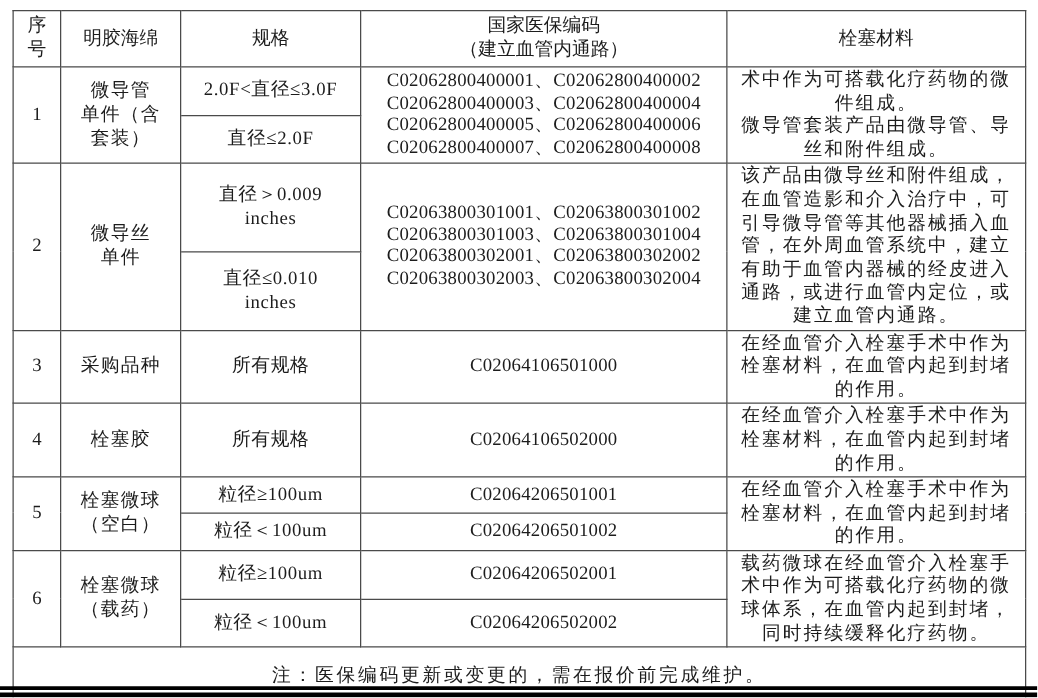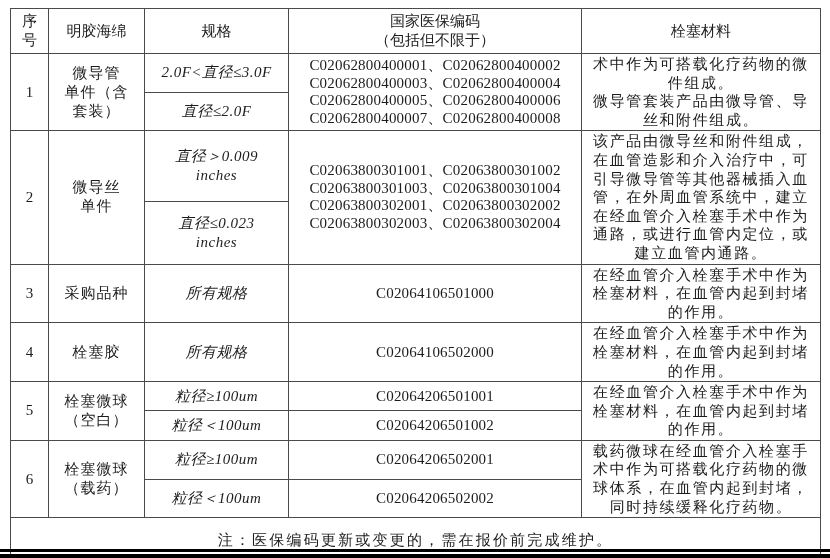--- a/index.html
+++ b/index.html
@@ -31,21 +31,21 @@
   td.codes{line-height:17.5px;letter-spacing:0.2px;}
   td.code-single{letter-spacing:0.2px;}
   td.req{
     text-align:left;
     vertical-align:middle;
     line-height:18.6px;
     letter-spacing:1.6px;
     padding:2px 4px 2px 5px;
   }
   td.variety{line-height:19px;letter-spacing:1px;}
-  td.spec{letter-spacing:0.5px;line-height:19px;font-style:italic;}
+  td.spec{letter-spacing:0.5px;line-height:19px;}
   td.note-cell{
     text-align:left;
     padding-left:10px;
     letter-spacing:2.2px;
     font-weight:bold;
   }
   tr.tr-head{height:45px;}
   tr.tr-r1a{height:34px;}
   tr.tr-r1b{height:34px;}
   tr.tr-r2a{height:69px;}
@@ -74,21 +74,21 @@
       <col style="width:239px">
     </colgroup>
 
     <tbody>
         <tr class="tr-head">
       <th class="hdr pre">序
 号</th>
       <th class="hdr">明胶海绵</th>
       <th class="hdr">规格</th>
       <th class="hdr pre">国家医保编码
-（包括但不限于）</th>
+（建立血管内通路）</th>
       <th class="hdr">栓塞材料</th>
     </tr>
 
     <tr class="tr-r1a">
       <td rowspan="2">1</td>
       <td rowspan="2" class="variety pre">微导管
 单件（含
 套装）</td>
       <td class="spec">2.0F&lt;直径≤3.0F</td>
       <td rowspan="2" class="codes pre">C02062800400001、C02062800400002
@@ -111,26 +111,26 @@
       <td class="spec pre">直径＞0.009
 inches</td>
       <td rowspan="2" class="codes pre">C02063800301001、C02063800301002
 C02063800301003、C02063800301004
 C02063800302001、C02063800302002
 C02063800302003、C02063800302004</td>
       <td rowspan="2" class="req pre">该产品由微导丝和附件组成，
 在血管造影和介入治疗中，可
 引导微导管等其他器械插入血
 管，在外周血管系统中，建立
-在经血管介入栓塞手术中作为
+有助于血管内器械的经皮进入
 通路，或进行血管内定位，或
 建立血管内通路。</td>
     </tr>
     <tr class="tr-r2b">
-      <td class="spec pre">直径≤0.023
+      <td class="spec pre">直径≤0.010
 inches</td>
     </tr>
 
     <tr class="tr-r3">
       <td>3</td>
       <td class="variety">采购品种</td>
       <td class="spec">所有规格</td>
       <td class="code-single">C02064106501000</td>
       <td class="req pre">在经血管介入栓塞手术中作为
 栓塞材料，在血管内起到封堵

